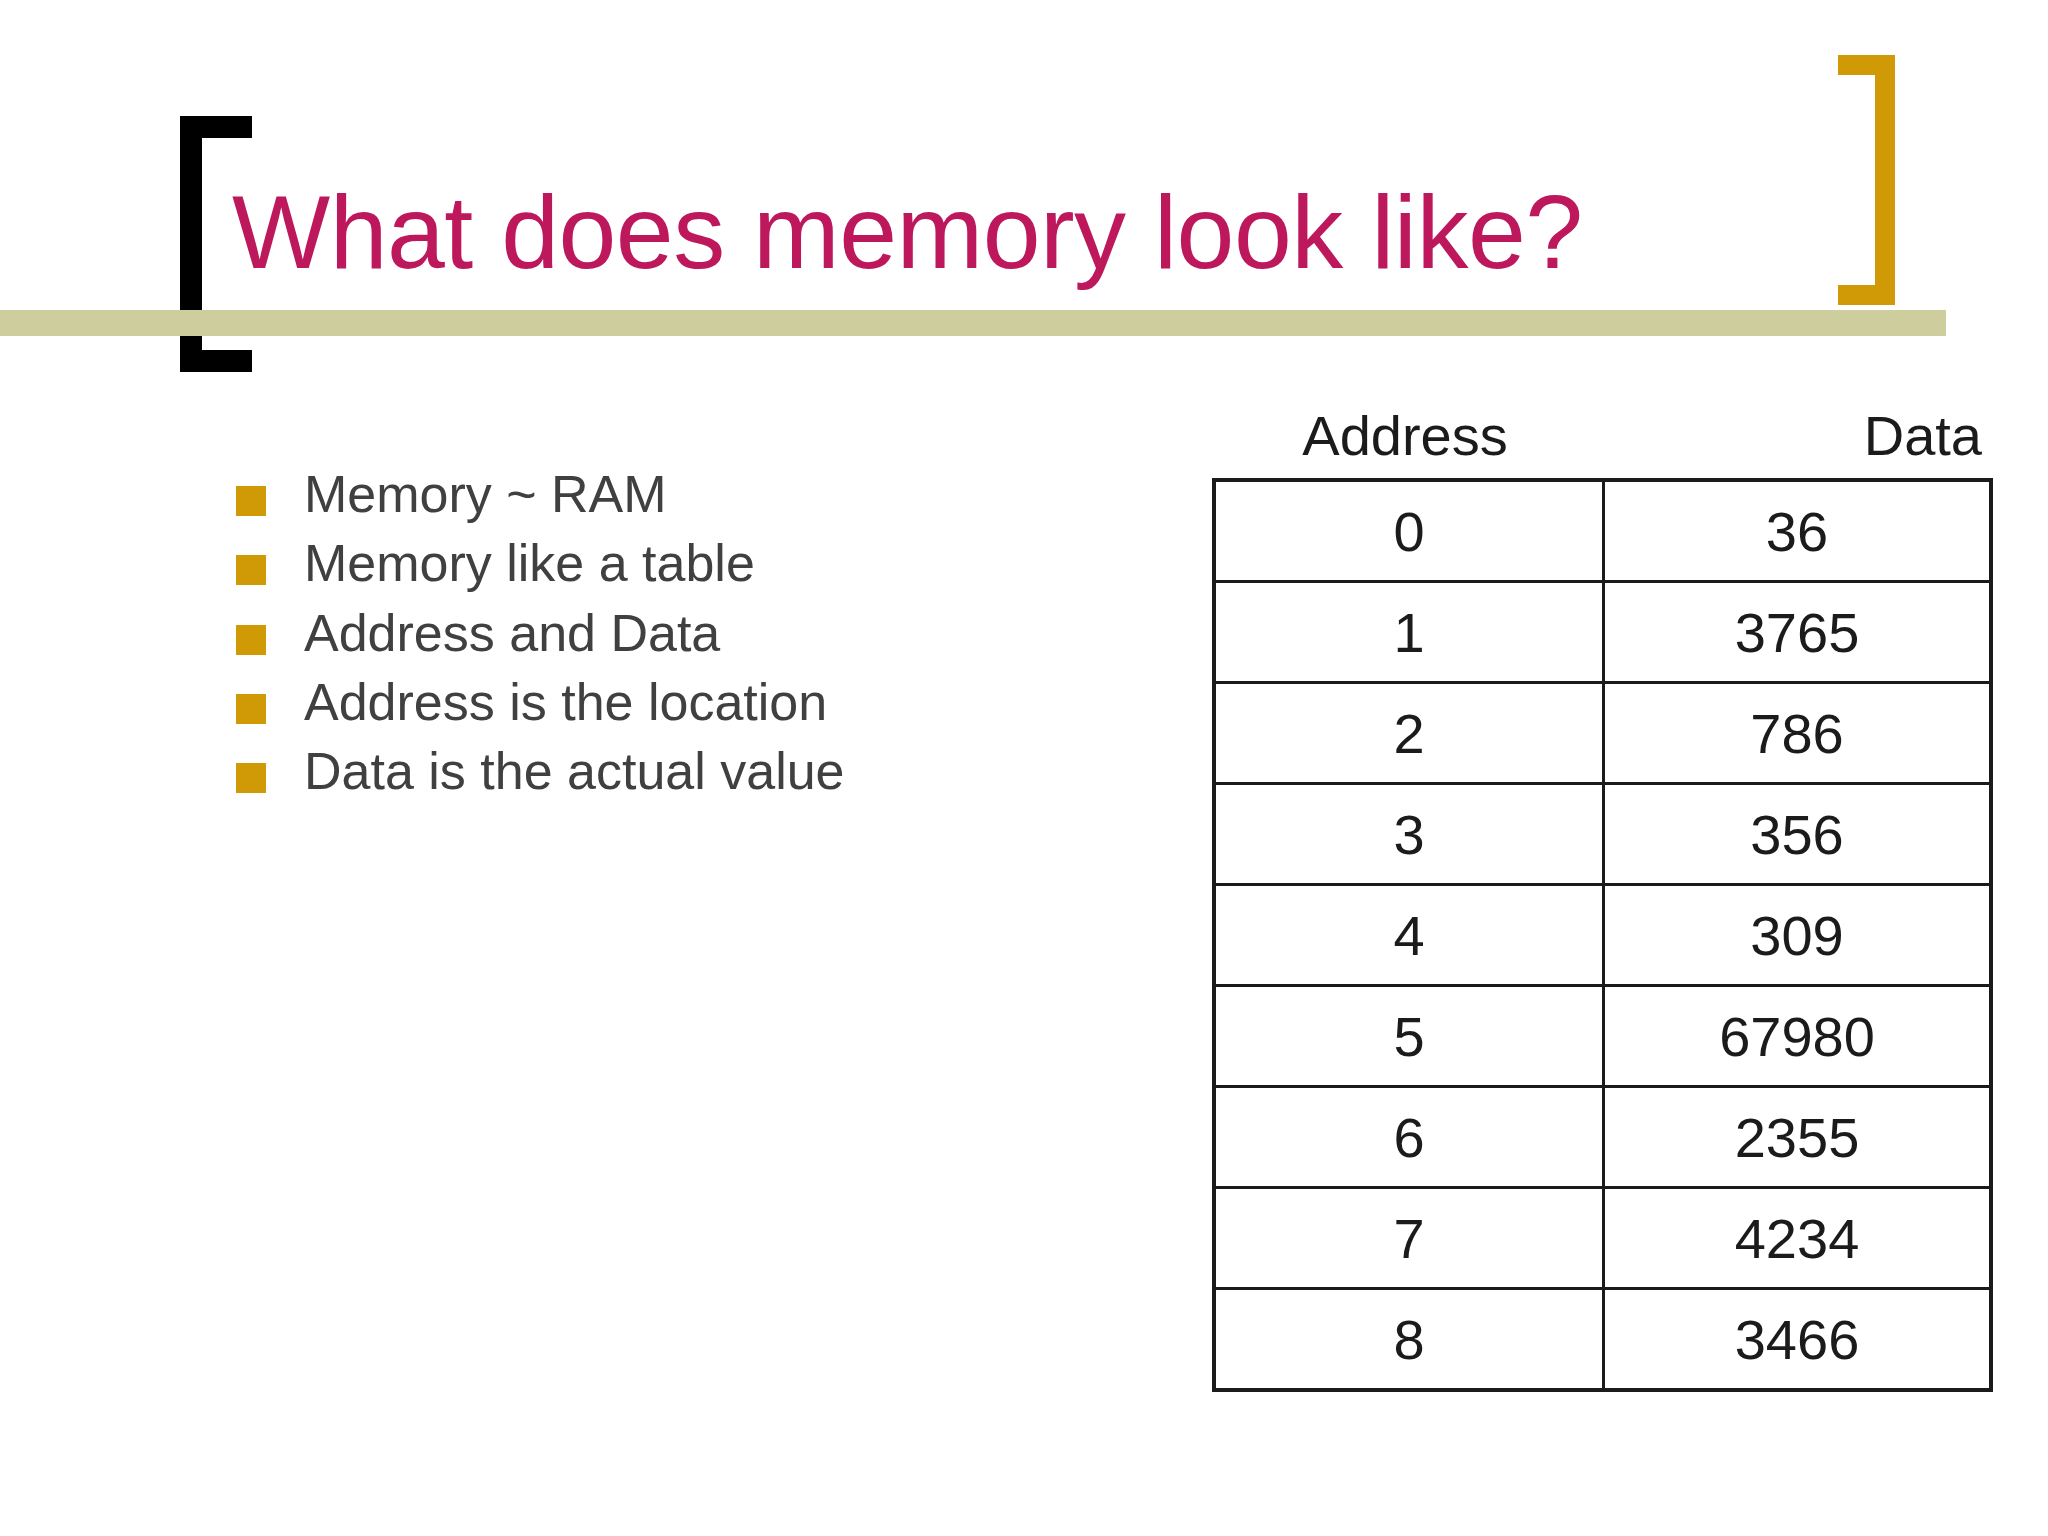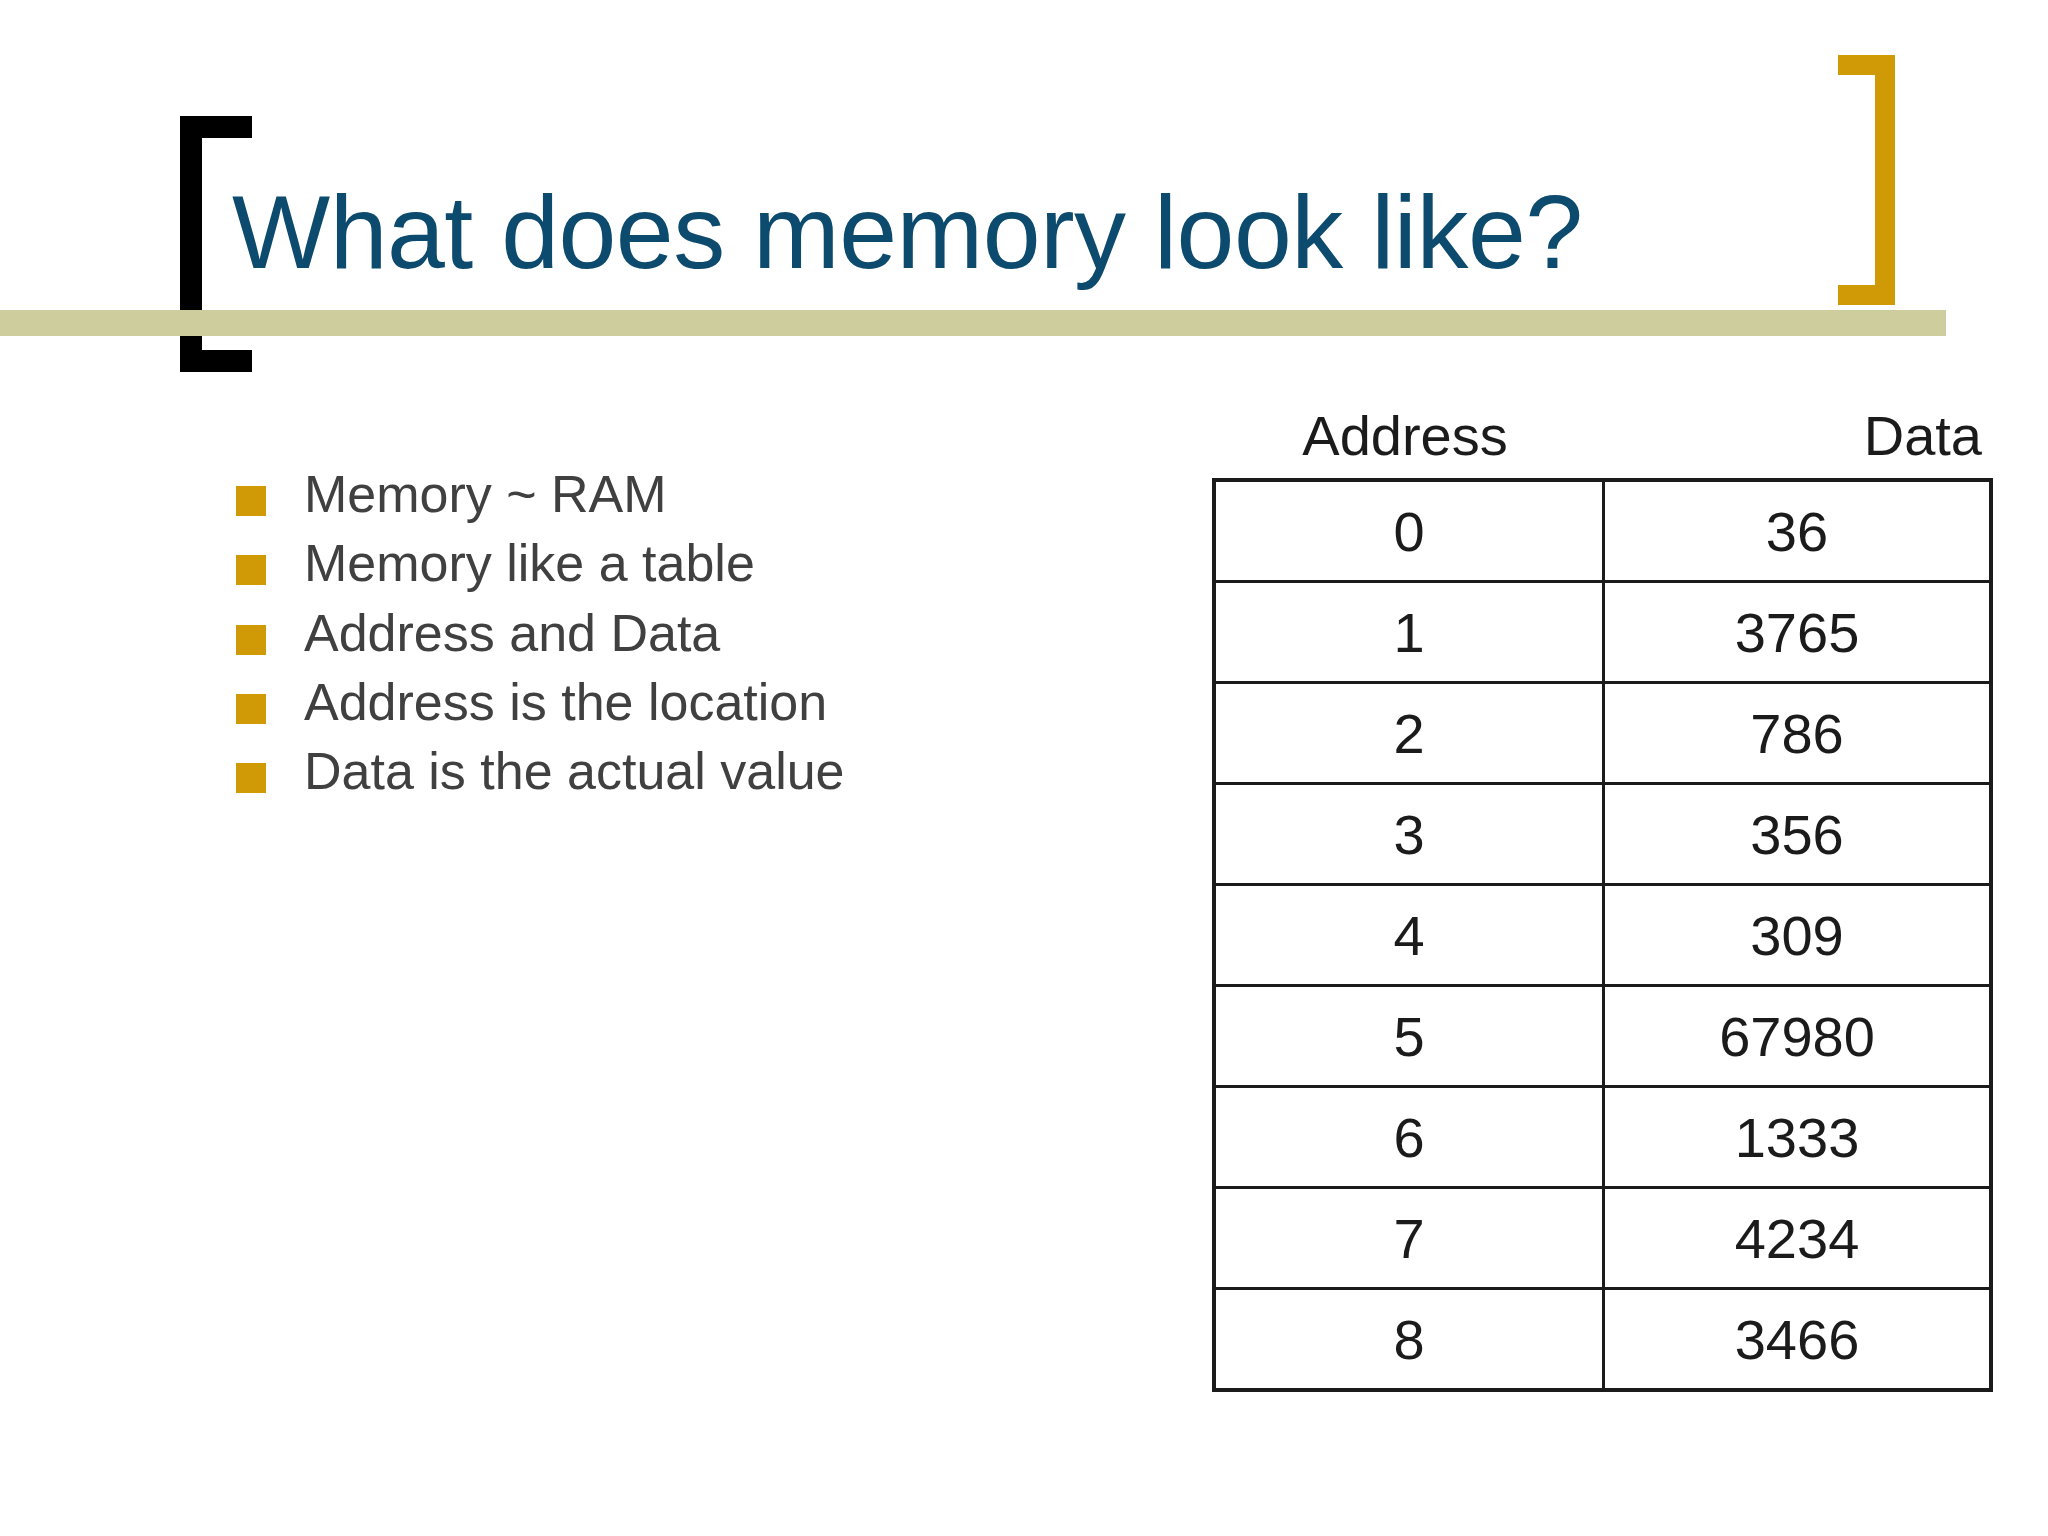--- a/index.html
+++ b/index.html
@@ -53,21 +53,21 @@
     border-bottom: 20px solid #cf9a06;
     border-left: none;
   }
 
   .slide-title {
     position: absolute;
     left: 232px;
     top: 178px;
     font-size: 104px;
     line-height: 1.05;
-    color: #0c4a6e;
+    color: #be185d;
     letter-spacing: -0.5px;
     white-space: nowrap;
     font-weight: normal;
   }
 
   
   .bullets {
     position: absolute;
     left: 236px;
     top: 464px;
@@ -207,21 +207,21 @@
         <tr>
           <td class="col-addr">4</td>
           <td class="col-data">309</td>
         </tr>
         <tr>
           <td class="col-addr">5</td>
           <td class="col-data">67980</td>
         </tr>
         <tr>
           <td class="col-addr">6</td>
-          <td class="col-data">1333</td>
+          <td class="col-data">2355</td>
         </tr>
         <tr>
           <td class="col-addr">7</td>
           <td class="col-data">4234</td>
         </tr>
         <tr>
           <td class="col-addr">8</td>
           <td class="col-data">3466</td>
         </tr>
       </tbody>

